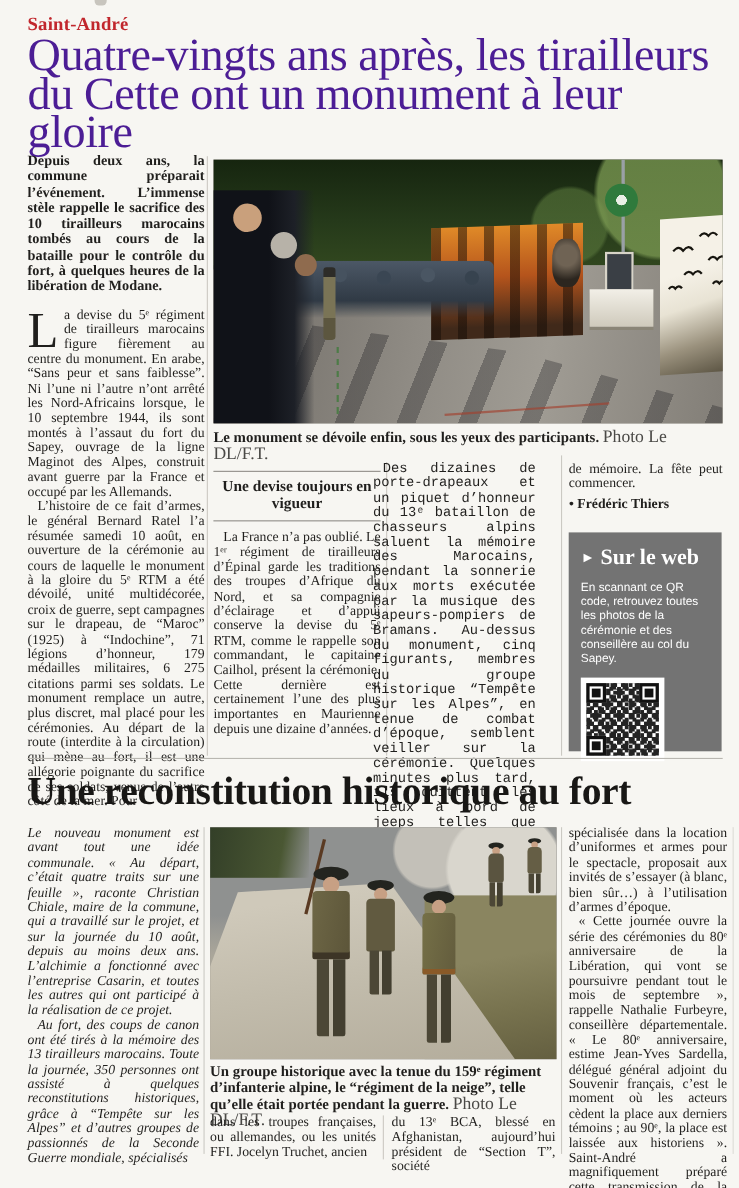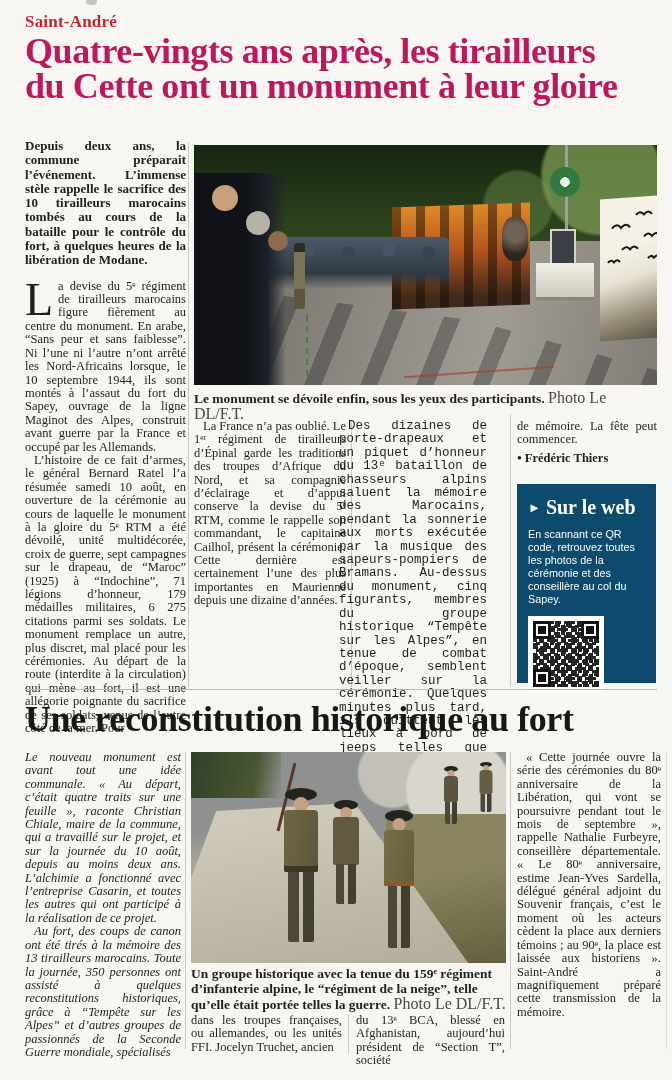--- a/index.html
+++ b/index.html
@@ -6,34 +6,34 @@
   body{
     width:672px;height:1080px;position:relative;overflow:hidden;
     background:#f7f6f2;color:#201f1d;
     font-family:"Liberation Serif","DejaVu Serif",serif;
   }
   .abs{position:absolute;}
   p{margin:0;text-align:justify;}
   .body-text{font-size:12.5px;line-height:13.4px;}
   .indent{text-indent:9px;}
   .kicker{font-size:17px;font-weight:bold;color:#c1272d;letter-spacing:.2px;}
-  .headline{font-size:36px;line-height:35px;font-weight:bold;letter-spacing:-.4px;color:#be185d;}
+  .headline{font-size:42px;line-height:35px;font-weight:normal;letter-spacing:-.4px;color:#4c1d95;}
   .headline2{font-size:36px;font-weight:bold;letter-spacing:-.4px;color:#181715;white-space:nowrap;}
   .lead{font-size:13px;line-height:14.3px;font-weight:bold;text-align:justify;}
   .dropcap{float:left;font-size:46px;line-height:38px;padding:1px 5px 0 0;font-weight:normal;}
   .vrule{width:1px;background:#cbc9c3;}
   .hrule{height:1px;background:#b9b7b1;}
   .caption{font-size:13.5px;line-height:15px;font-weight:bold;}
   .credit{font-weight:normal;font-size:16px;color:#4a4946;}
   .subhead{border-top:1px solid #8f8d88;border-bottom:1px solid #8f8d88;
     margin:8px 0;padding:6px 2px;text-align:center;font-weight:bold;
     font-size:14px;line-height:16px;}
   .byline{margin-top:4px;font-weight:bold;font-size:12.5px;text-align:left;}
   .byline .dot{font-size:8px;vertical-align:2px;margin-right:3px;}
-  .webbox{background:#0c4a6e;color:#fff;box-sizing:border-box;padding:12px 11px;}
+  .webbox{background:#737373;color:#fff;box-sizing:border-box;padding:12px 11px;}
   .webbox-title{font-size:20px;font-weight:bold;margin-bottom:9px;white-space:nowrap;}
   .webbox-title .arr{font-size:13px;vertical-align:2px;margin-right:5px;}
   .webbox-body{font-family:"Liberation Sans","DejaVu Sans",sans-serif;
     font-size:10.8px;line-height:13px;margin-bottom:10px;text-align:left;}
   .qr{width:76px;height:76px;background:#fff;padding:5px;box-sizing:border-box;position:relative;}
   .qr-noise{position:absolute;inset:5px;
     background:
       repeating-conic-gradient(#111 0 25%, transparent 0 50%),
       repeating-conic-gradient(transparent 0 25%, #111 0 50%);
     background-size:7px 7px, 11px 11px;opacity:.92;}
@@ -161,20 +161,21 @@
   <div class="p1-greenline"></div>
   <div class="p1-redline"></div>
 </div>
 
 <div class="abs caption" style="left:194px;top:390px;width:463px;">
   <span>Le monument se dévoile enfin, sous les yeux des participants.</span>
   <span class="credit">Photo Le DL/F.T.</span>
 </div>
 
 <div class="abs" style="left:194px;top:420px;width:152px;">
+  <div class="subhead">Une devise toujours en vigueur</div>
   <p class="body-text indent">La France n’a pas oublié. Le 1ᵉʳ régiment de tirailleurs d’Épinal garde les traditions des troupes d’Afrique du Nord, et sa compagnie d’éclairage et d’appui conserve la devise du 5ᵉ RTM, comme le rappelle son commandant, le capitaine Cailhol, présent la cérémonie. Cette dernière est certainement l’une des plus importantes en Maurienne depuis une dizaine d’années.</p>
 </div>
 
 <div class="abs vrule" style="left:351px;top:420px;height:267px;"></div>
 
 <div class="abs" style="left:339px;top:420px;width:148px;font-family:Liberation Mono, monospace;">
   <p class="body-text indent">Des dizaines de porte-drapeaux et un piquet d’honneur du 13ᵉ bataillon de chasseurs alpins saluent la mémoire des Marocains, pendant la sonnerie aux morts exécutée par la musique des sapeurs-pompiers de Bramans. Au-dessus du monument, cinq figurants, membres du groupe historique “Tempête sur les Alpes”, en tenue de combat d’époque, semblent veiller sur la cérémonie. Quelques minutes plus tard, ils quittent les lieux à bord de jeeps telles que les soldats de la France libre, les FFI parfois, les utilisaient à l’époque des combats.</p>
 </div>
 
 <div class="abs vrule" style="left:510px;top:414px;height:273px;"></div>
@@ -249,33 +250,34 @@
   </div>
   <div class="soldier" style="left:188px;top:58px;width:40px;height:148px;">
     <div class="s-hat" style="width:28px;height:12px;"></div>
     <div class="s-head" style="top:8px;width:13px;height:13px;"></div>
     <div class="s-torso" style="top:20px;width:30px;height:56px;background:linear-gradient(100deg,#757047,#635c3d);box-shadow:inset 0 -5px 0 #8a5a28;"></div>
     <div class="s-legs" style="top:76px;width:22px;height:62px;"></div>
   </div>
 </div>
 
 <div class="abs caption" style="left:191px;top:966px;width:316px;">
-  <span>Un groupe historique avec la tenue du 159ᵉ régiment d’infanterie alpine, le “régiment de la neige”, telle qu’elle était portée telles la guerre.</span>
+  <span>Un groupe historique avec la tenue du 159ᵉ régiment d’infanterie alpine, le “régiment de la neige”, telle qu’elle était portée pendant la guerre.</span>
   <span class="credit">Photo Le DL/F.T.</span>
 </div>
 
 <div class="abs" style="left:191px;top:1014px;width:151px;">
   <p class="body-text">dans les troupes françaises, ou allemandes, ou les unités FFI. Jocelyn Truchet, ancien</p>
 </div>
 <div class="abs vrule" style="left:348px;top:1014px;height:40px;"></div>
 <div class="abs" style="left:356px;top:1014px;width:149px;">
   <p class="body-text">du 13ᵉ BCA, blessé en Afghanistan, aujourd’hui président de “Section T”, société</p>
 </div>
 
 <div class="abs vrule" style="left:510px;top:752px;height:297px;"></div>
 
 <div class="abs" style="left:517px;top:751px;width:144px;">
+  <p class="body-text">spécialisée dans la location d’uniformes et armes pour le spectacle, proposait aux invités de s’essayer (à blanc, bien sûr…) à l’utilisation d’armes d’époque.</p>
   <p class="body-text indent">« Cette journée ouvre la série des cérémonies du 80ᵉ anniversaire de la Libération, qui vont se poursuivre pendant tout le mois de septembre », rappelle Nathalie Furbeyre, conseillère départementale. « Le 80ᵉ anniversaire, estime Jean-Yves Sardella, délégué général adjoint du Souvenir français, c’est le moment où les acteurs cèdent la place aux derniers témoins ; au 90ᵉ, la place est laissée aux historiens ». Saint-André a magnifiquement préparé cette transmission de la mémoire.</p>
 </div>
 
 <div class="abs vrule" style="left:666px;top:752px;height:297px;opacity:.6;"></div>
 
 <div class="abs footer-code" style="left:25px;top:1085px;">73B18 - V1</div>
 
 </body></html>

